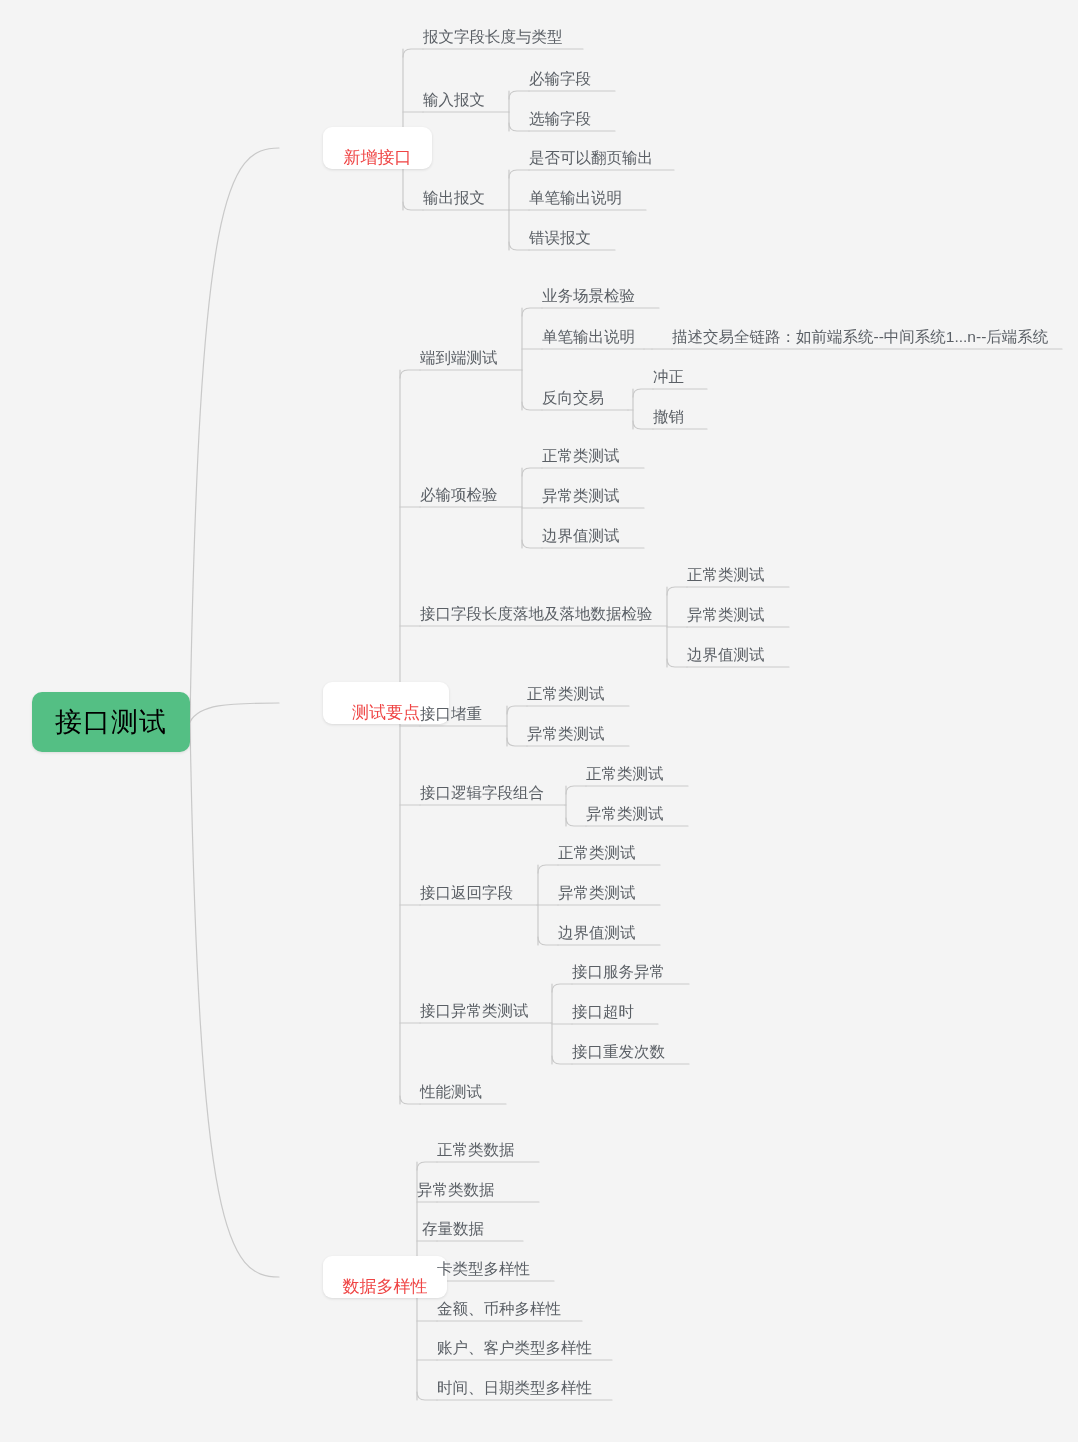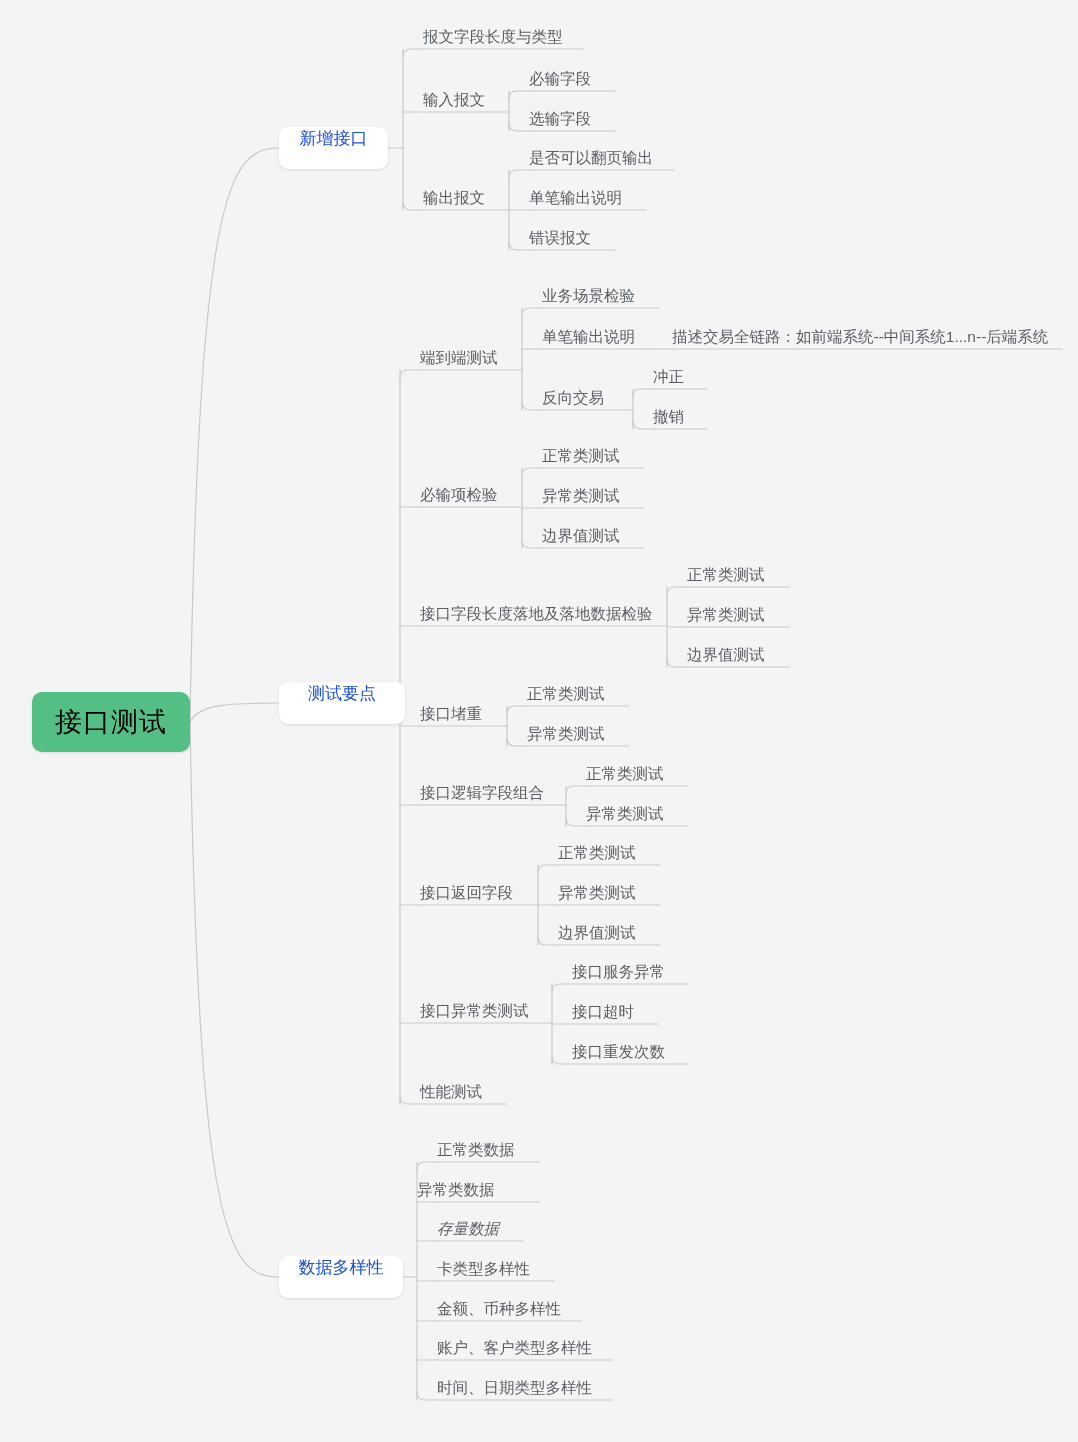--- a/index.html
+++ b/index.html
@@ -35,29 +35,30 @@
     font-size: 27px;
     letter-spacing: 1px;
     box-shadow: 0 1px 3px rgba(0,0,0,0.10);
     white-space: nowrap;
     box-sizing: border-box;
   }
   
   .pill-node {
     position: absolute;
     display: flex;
-    align-items: flex-start;
+    align-items: flex-end;
     justify-content: center;
     background: #ffffff;
-    color: #1d4ed8;
+    color: #ef4444;
     border-radius: 9px;
     font-size: 17px;
     box-shadow: 0 1px 3px rgba(0,0,0,0.11);
     white-space: nowrap;
     box-sizing: border-box;
+    margin-left: 44px;
   }
   
   .text-node {
     position: absolute;
     color: #5a5f65;
     font-size: 15.5px;
     white-space: nowrap;
     line-height: 1;
   }
   .text-node.lvl2 { font-size: 15.5px; }
@@ -234,18 +235,18 @@
     <div class="text-node lvl2" style="left: 420px; top: 1003px;"><span>接口异常类测试</span></div>
     <div class="text-node lvl3" style="left: 572px; top: 964px;"><span>接口服务异常</span></div>
     <div class="text-node lvl3" style="left: 572px; top: 1004px;"><span>接口超时</span></div>
     <div class="text-node lvl3" style="left: 572px; top: 1044px;"><span>接口重发次数</span></div>
     <div class="text-node lvl2" style="left: 420px; top: 1084px;"><span>性能测试</span></div>
     <div class="pill-node" style="left: 279px; top: 1256px; width: 124px; height: 42px;">
       <span>数据多样性</span>
     </div>
     <div class="text-node lvl2" style="left: 437px; top: 1142px;"><span>正常类数据</span></div>
     <div class="text-node lvl2" style="left: 417px; top: 1182px;"><span>异常类数据</span></div>
-    <div class="text-node lvl2" style="left: 437px; top: 1221px; font-style: italic;"><span>存量数据</span></div>
+    <div class="text-node lvl2" style="left: 422px; top: 1221px;"><span>存量数据</span></div>
     <div class="text-node lvl2" style="left: 437px; top: 1261px;"><span>卡类型多样性</span></div>
     <div class="text-node lvl2" style="left: 437px; top: 1301px;"><span>金额、币种多样性</span></div>
     <div class="text-node lvl2" style="left: 437px; top: 1340px;"><span>账户、客户类型多样性</span></div>
     <div class="text-node lvl2" style="left: 437px; top: 1380px;"><span>时间、日期类型多样性</span></div>
   </div>
 
 </body></html>

